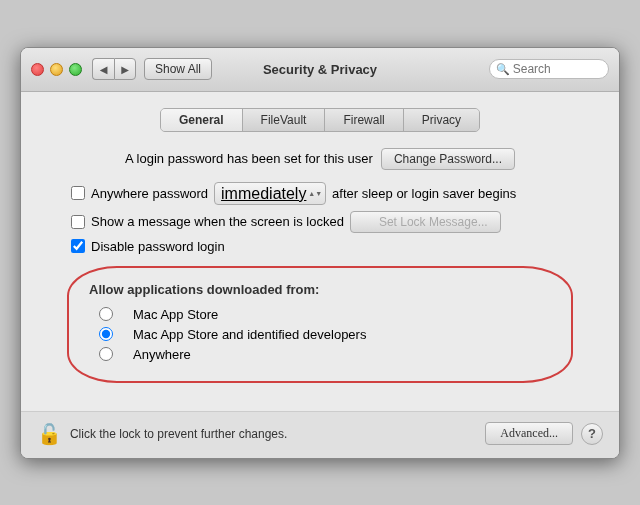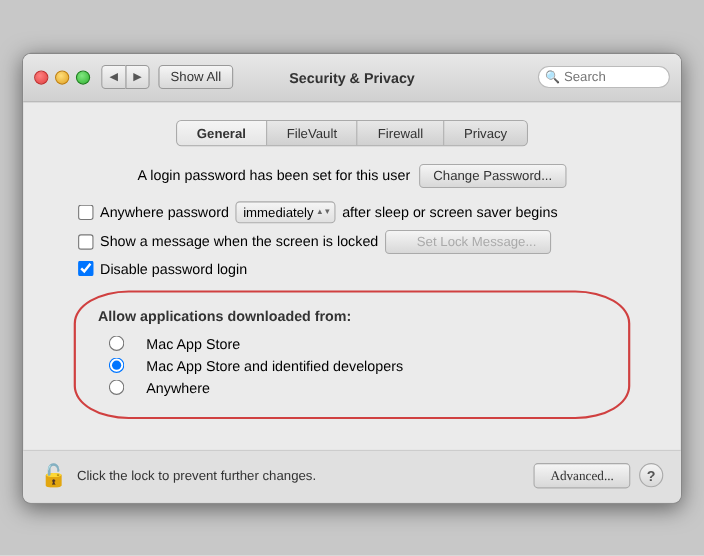--- a/index.html
+++ b/index.html
@@ -183,25 +183,26 @@
       width: 14px;
       height: 14px;
       cursor: pointer;
     }
 
     .select-dropdown {
       background: linear-gradient(to bottom, #f5f5f5, #e0e0e0);
       border: 1px solid #aaa;
       border-radius: 4px;
       padding: 2px 18px 2px 6px;
-      font-size: 12px;
+      font-size: 16px;
       cursor: pointer;
       appearance: none;
       -webkit-appearance: none;
       position: relative;
+      text-decoration: underline;
     }
 
     .dropdown-wrapper {
       position: relative;
       display: inline-block;
     }
 
     .dropdown-wrapper::after {
       content: '▲▼';
       font-size: 7px;
@@ -329,21 +330,21 @@
     </div>
 
     <div class="checkbox-row">
       <input type="checkbox" style="">
       <label>Anywhere password</label>
       <div class="dropdown-wrapper">
         <select class="select-dropdown">
           <option>immediately</option>
         </select>
       </div>
-      <span>after sleep or screen saver begins</span>
+      <span>after sleep or login saver begins</span>
     </div>
 
     <div class="checkbox-row">
       <input type="checkbox" style="">
       <label>Show a message when the screen is locked</label>
       <button class="mac-button" disabled="">Set Lock Message...</button>
     </div>
 
     <div class="checkbox-row">
       <input type="checkbox" checked="" style="">

